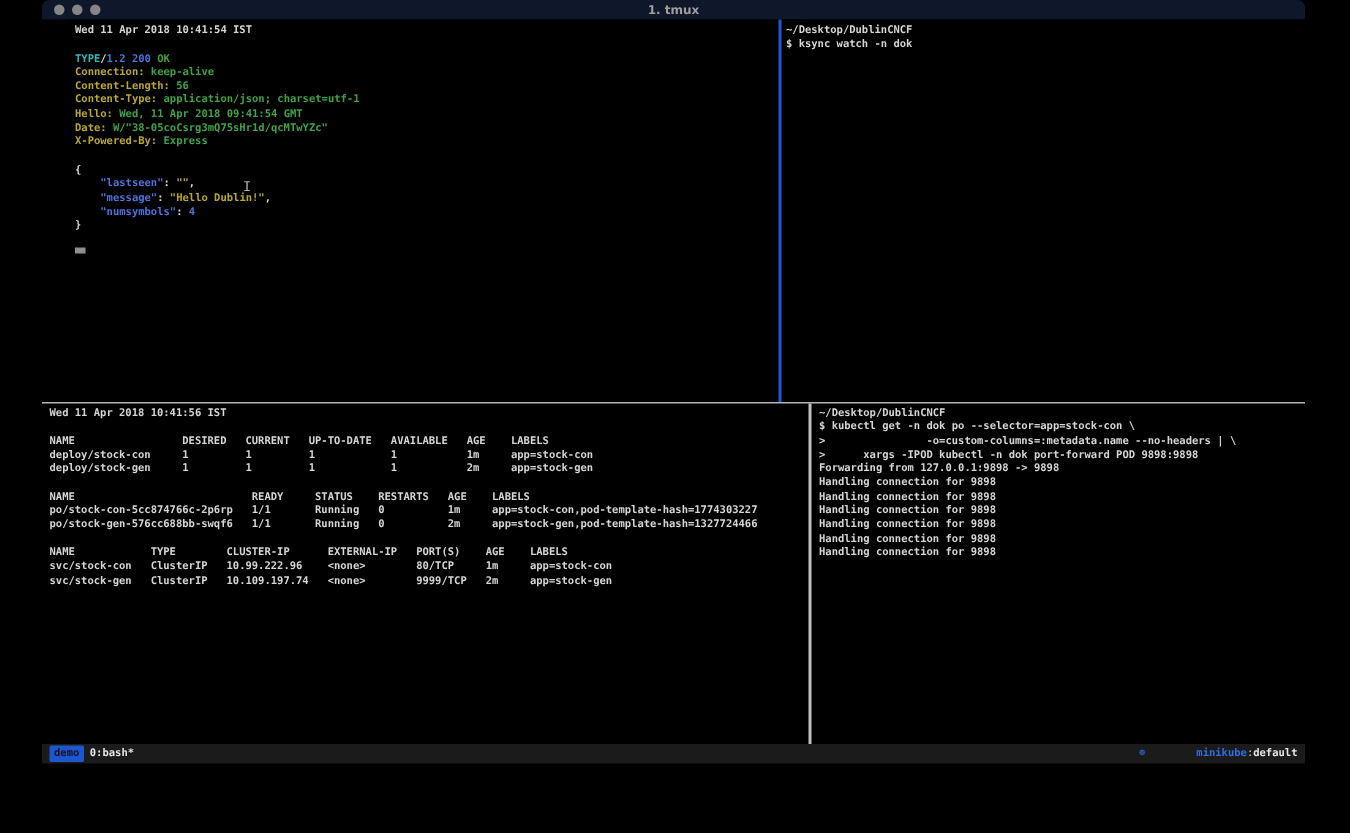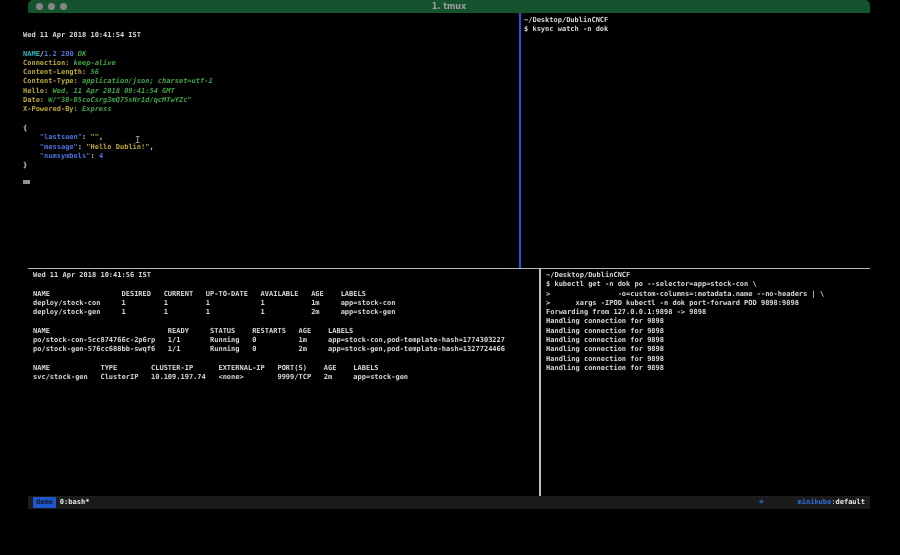--- a/index.html
+++ b/index.html
@@ -2,41 +2,41 @@
 <html><head>
 <meta charset="utf-8">
 <style>
   * { margin:0; padding:0; box-sizing:border-box; }
   html,body { width:900px; height:555px; background:#000; overflow:hidden; }
   .screen { position:relative; width:900px; height:555px; background:#000;
             font-family:"DejaVu Sans Mono", monospace; }
 
   
   .titlebar { position:absolute; left:28px; top:0; width:842px; height:13px;
-              background:#14532d; border-radius:5px 5px 0 0; }
+              background:#0f172a; border-radius:5px 5px 0 0; }
   .tl-dot { position:absolute; top:3px; width:7px; height:7px; border-radius:50%;
             background:#858585; }
   .tl-dot.d1{ left:8px; } .tl-dot.d2{ left:20px; } .tl-dot.d3{ left:32px; }
   .win-title { position:absolute; left:0; right:0; top:2px; text-align:center;
                font-family:"DejaVu Sans", sans-serif; font-size:8px; font-weight:bold;
                color:#9e9e9e; }
 
   
   .pane { position:absolute; overflow:hidden; background:#000; }
-  .pane-tl { left:18px;  top:13px;  width:491px; height:255px; padding:3px 0 0 5px;margin-top:15px; }
+  .pane-tl { left:45px;  top:13px;  width:491px; height:255px; padding:3px 0 0 5px; }
   .pane-tr { left:521px; top:13px;  width:349px; height:255px; padding:3px 0 0 3px; }
   .pane-bl { left:28px;  top:269px; width:511px; height:227px; padding:2px 0 0 5px; }
   .pane-br { left:541px; top:269px; width:329px; height:227px; padding:2px 0 0 5px; }
 
   .tline { height:9.3px; line-height:9.3px; font-size:7px; font-weight:bold;
            white-space:pre; color:#d6d6d6; }
   .c-w      { color:#d6d6d6; }
   .c-cyan   { color:#35b8ba; }
   .c-blue   { color:#4f74dc; }
-  .c-green  { color:#41a346;font-style:italic; }
+  .c-green  { color:#41a346; }
   .c-yellow { color:#b9a832; }
 
   
   .div-v-top { position:absolute; left:519px; top:13px; width:2px; height:255px; background:#2256d8; }
   .div-h     { position:absolute; left:28px; top:268px; width:842px; height:1px; background:#b4b4b4; }
   .div-v-bot { position:absolute; left:539px; top:269px; width:2px; height:227px; background:#c0c0c0; }
 
   
   .block-cursor { position:absolute; left:5px; top:152px; width:7px; height:4px; background:#8f8f8f; }
   .ibeam { position:absolute; left:117px; top:108px; font-size:9px; font-weight:normal;
@@ -64,21 +64,21 @@
     <span class="tl-dot d1"></span>
     <span class="tl-dot d2"></span>
     <span class="tl-dot d3"></span>
     <div class="win-title">1. tmux</div>
   </div>
 
   <div class="pane pane-tl">
     <div>
         <div class="tline"><span class="c-w">Wed 11 Apr 2018 10:41:54 IST</span></div>
         <div class="tline">&nbsp;</div>
-        <div class="tline"><span class="c-cyan">NAME</span><span class="c-w">/</span><span class="c-blue">1.2</span><span class="c-w"> </span><span class="c-blue">200</span><span class="c-w"> </span><span class="c-green">OK</span></div>
+        <div class="tline"><span class="c-cyan">TYPE</span><span class="c-w">/</span><span class="c-blue">1.2</span><span class="c-w"> </span><span class="c-blue">200</span><span class="c-w"> </span><span class="c-green">OK</span></div>
         <div class="tline"><span class="c-yellow">Connection:</span><span class="c-green"> keep-alive</span></div>
         <div class="tline"><span class="c-yellow">Content-Length:</span><span class="c-green"> 56</span></div>
         <div class="tline"><span class="c-yellow">Content-Type:</span><span class="c-green"> application/json; charset=utf-1</span></div>
         <div class="tline"><span class="c-yellow">Hello:</span><span class="c-green"> Wed, 11 Apr 2018 09:41:54 GMT</span></div>
         <div class="tline"><span class="c-yellow">Date:</span><span class="c-green"> W/"38-05coCsrg3mQ75sHr1d/qcMTwYZc"</span></div>
         <div class="tline"><span class="c-yellow">X-Powered-By:</span><span class="c-green"> Express</span></div>
         <div class="tline">&nbsp;</div>
         <div class="tline"><span class="c-w">{</span></div>
         <div class="tline"><span class="c-w">    </span><span class="c-blue">"lastseen"</span><span class="c-w">: </span><span class="c-yellow">""</span><span class="c-w">,</span></div>
         <div class="tline"><span class="c-w">    </span><span class="c-blue">"message"</span><span class="c-w">: </span><span class="c-yellow">"Hello Dublin!"</span><span class="c-w">,</span></div>
@@ -102,20 +102,21 @@
         <div class="tline">&nbsp;</div>
         <div class="tline">NAME                 DESIRED   CURRENT   UP-TO-DATE   AVAILABLE   AGE    LABELS</div>
         <div class="tline">deploy/stock-con     1         1         1            1           1m     app=stock-con</div>
         <div class="tline">deploy/stock-gen     1         1         1            1           2m     app=stock-gen</div>
         <div class="tline">&nbsp;</div>
         <div class="tline">NAME                            READY     STATUS    RESTARTS   AGE    LABELS</div>
         <div class="tline">po/stock-con-5cc874766c-2p6rp   1/1       Running   0          1m     app=stock-con,pod-template-hash=1774303227</div>
         <div class="tline">po/stock-gen-576cc688bb-swqf6   1/1       Running   0          2m     app=stock-gen,pod-template-hash=1327724466</div>
         <div class="tline">&nbsp;</div>
         <div class="tline">NAME            TYPE        CLUSTER-IP      EXTERNAL-IP   PORT(S)    AGE    LABELS</div>
+        <div class="tline">svc/stock-con   ClusterIP   10.99.222.96    &lt;none&gt;        80/TCP     1m     app=stock-con</div>
         <div class="tline">svc/stock-gen   ClusterIP   10.109.197.74   &lt;none&gt;        9999/TCP   2m     app=stock-gen</div>
       </div>
   </div>
 
   <div class="pane pane-br">
     <div>
         <div class="tline">~/Desktop/DublinCNCF</div>
         <div class="tline">$ kubectl get -n dok po --selector=app=stock-con \</div>
         <div class="tline">&gt;                -o=custom-columns=:metadata.name --no-headers | \</div>
         <div class="tline">&gt;      xargs -IPOD kubectl -n dok port-forward POD 9898:9898</div>

